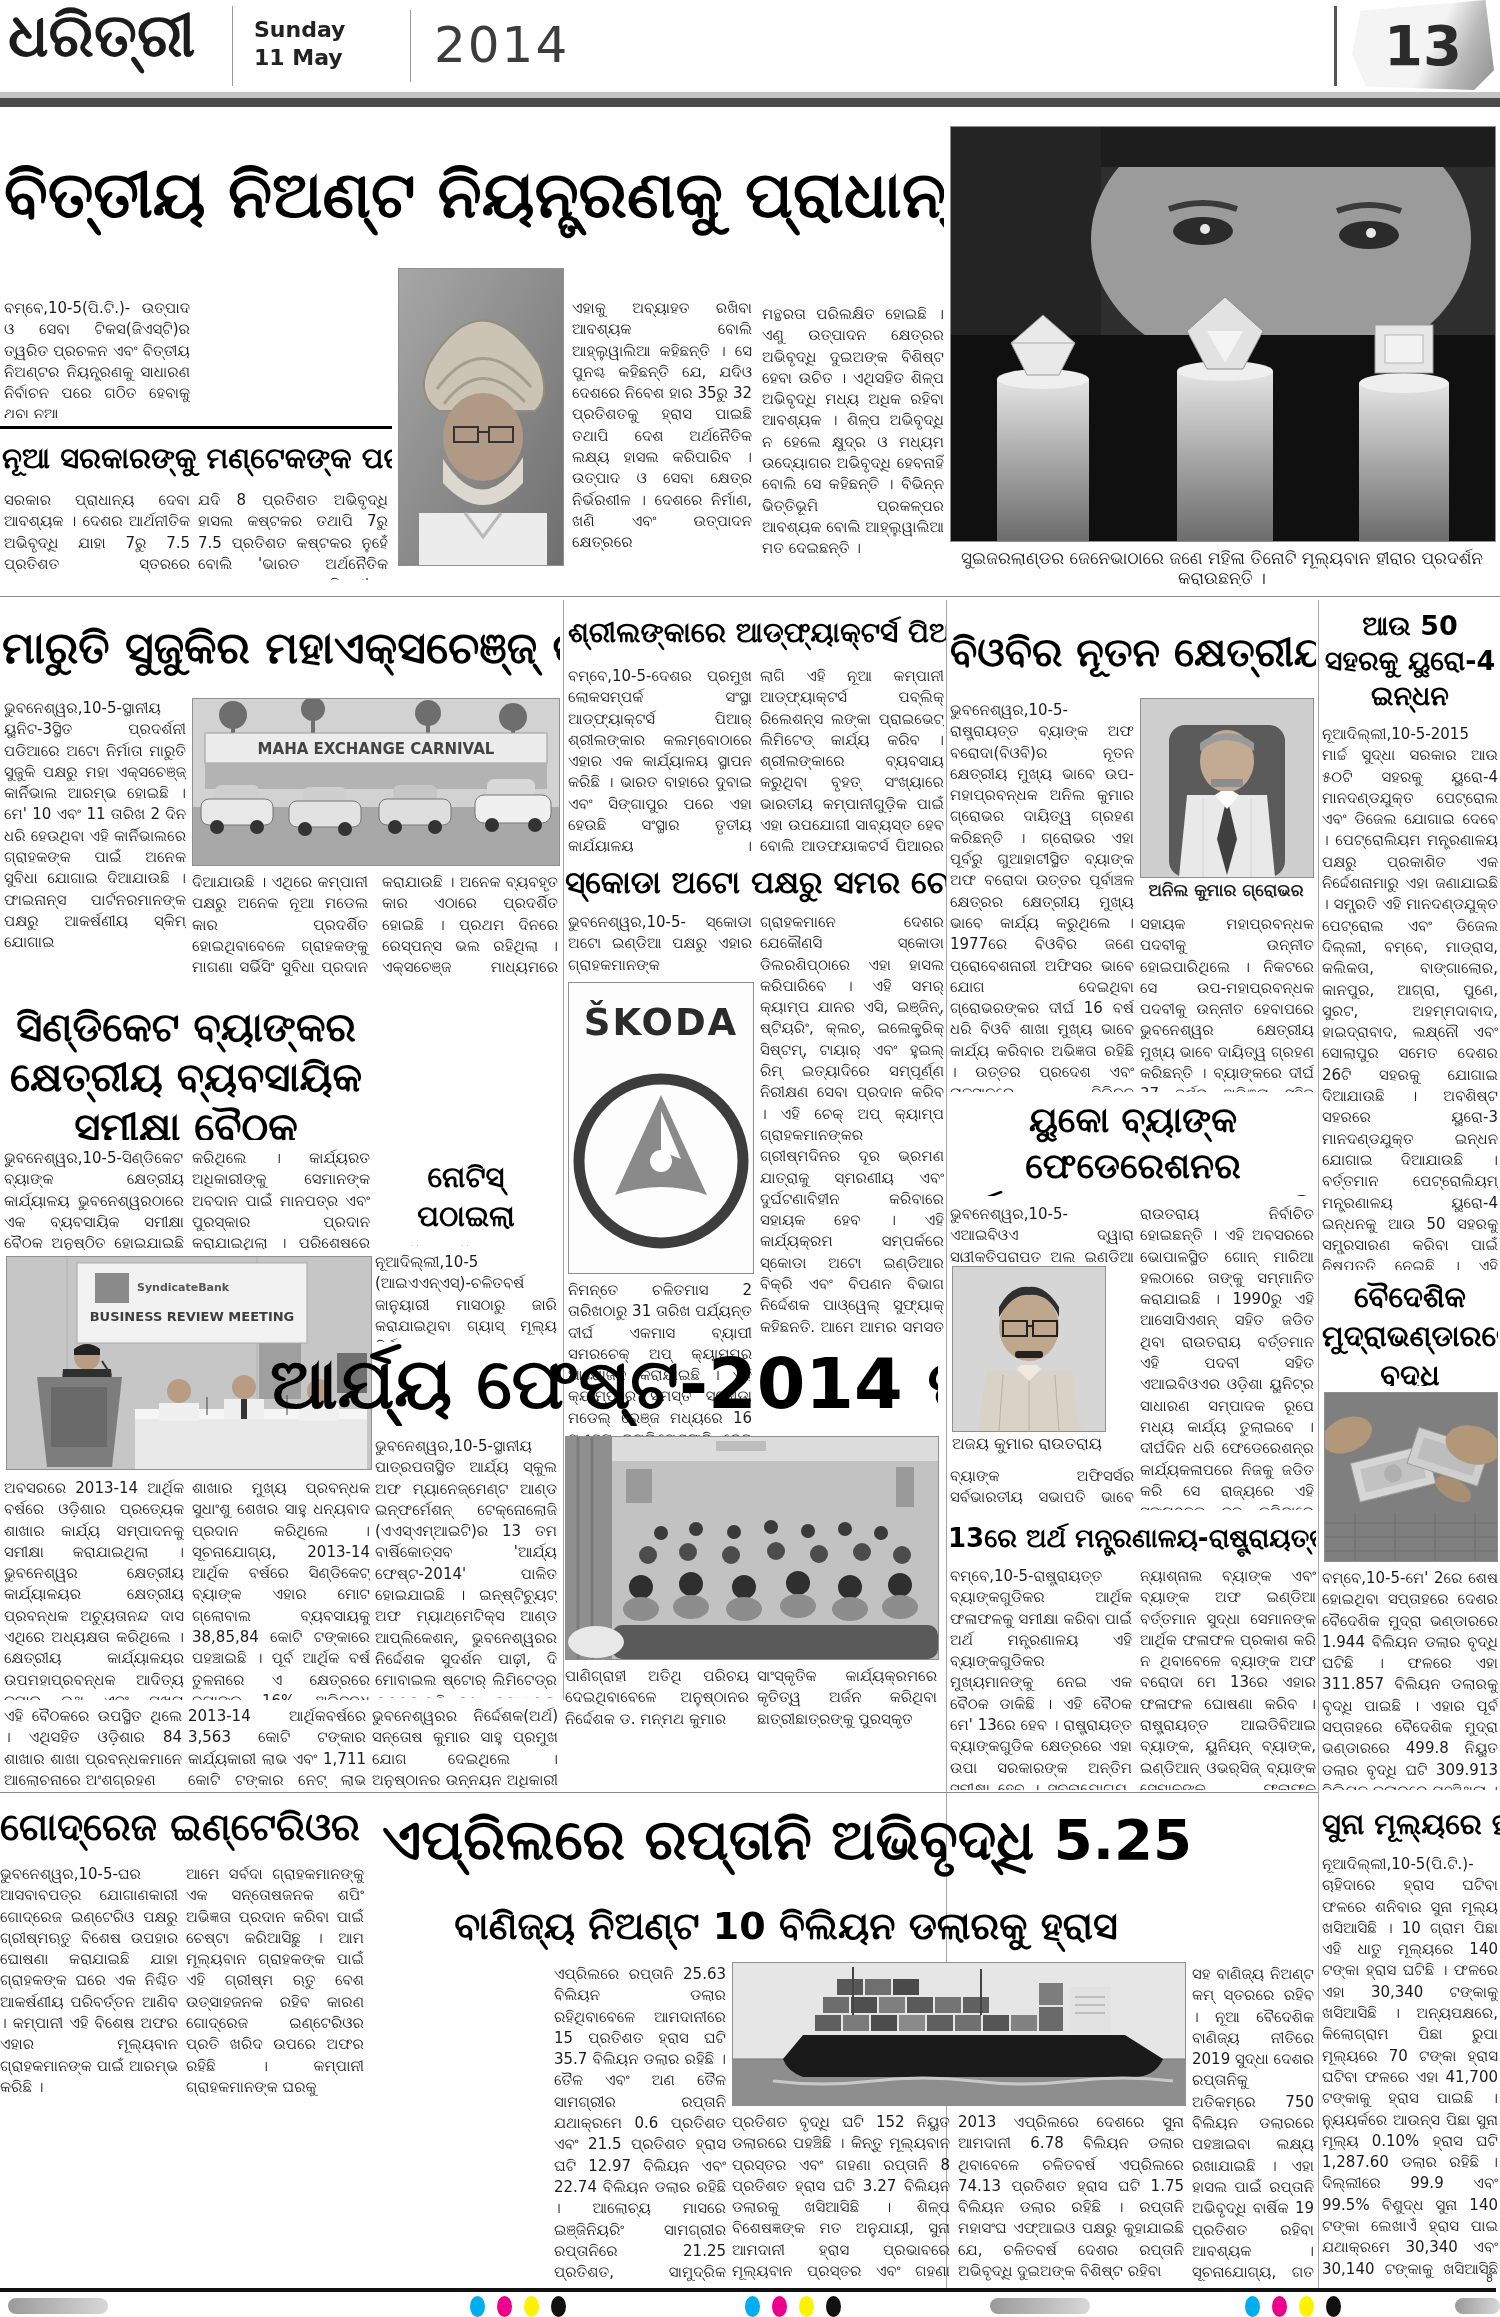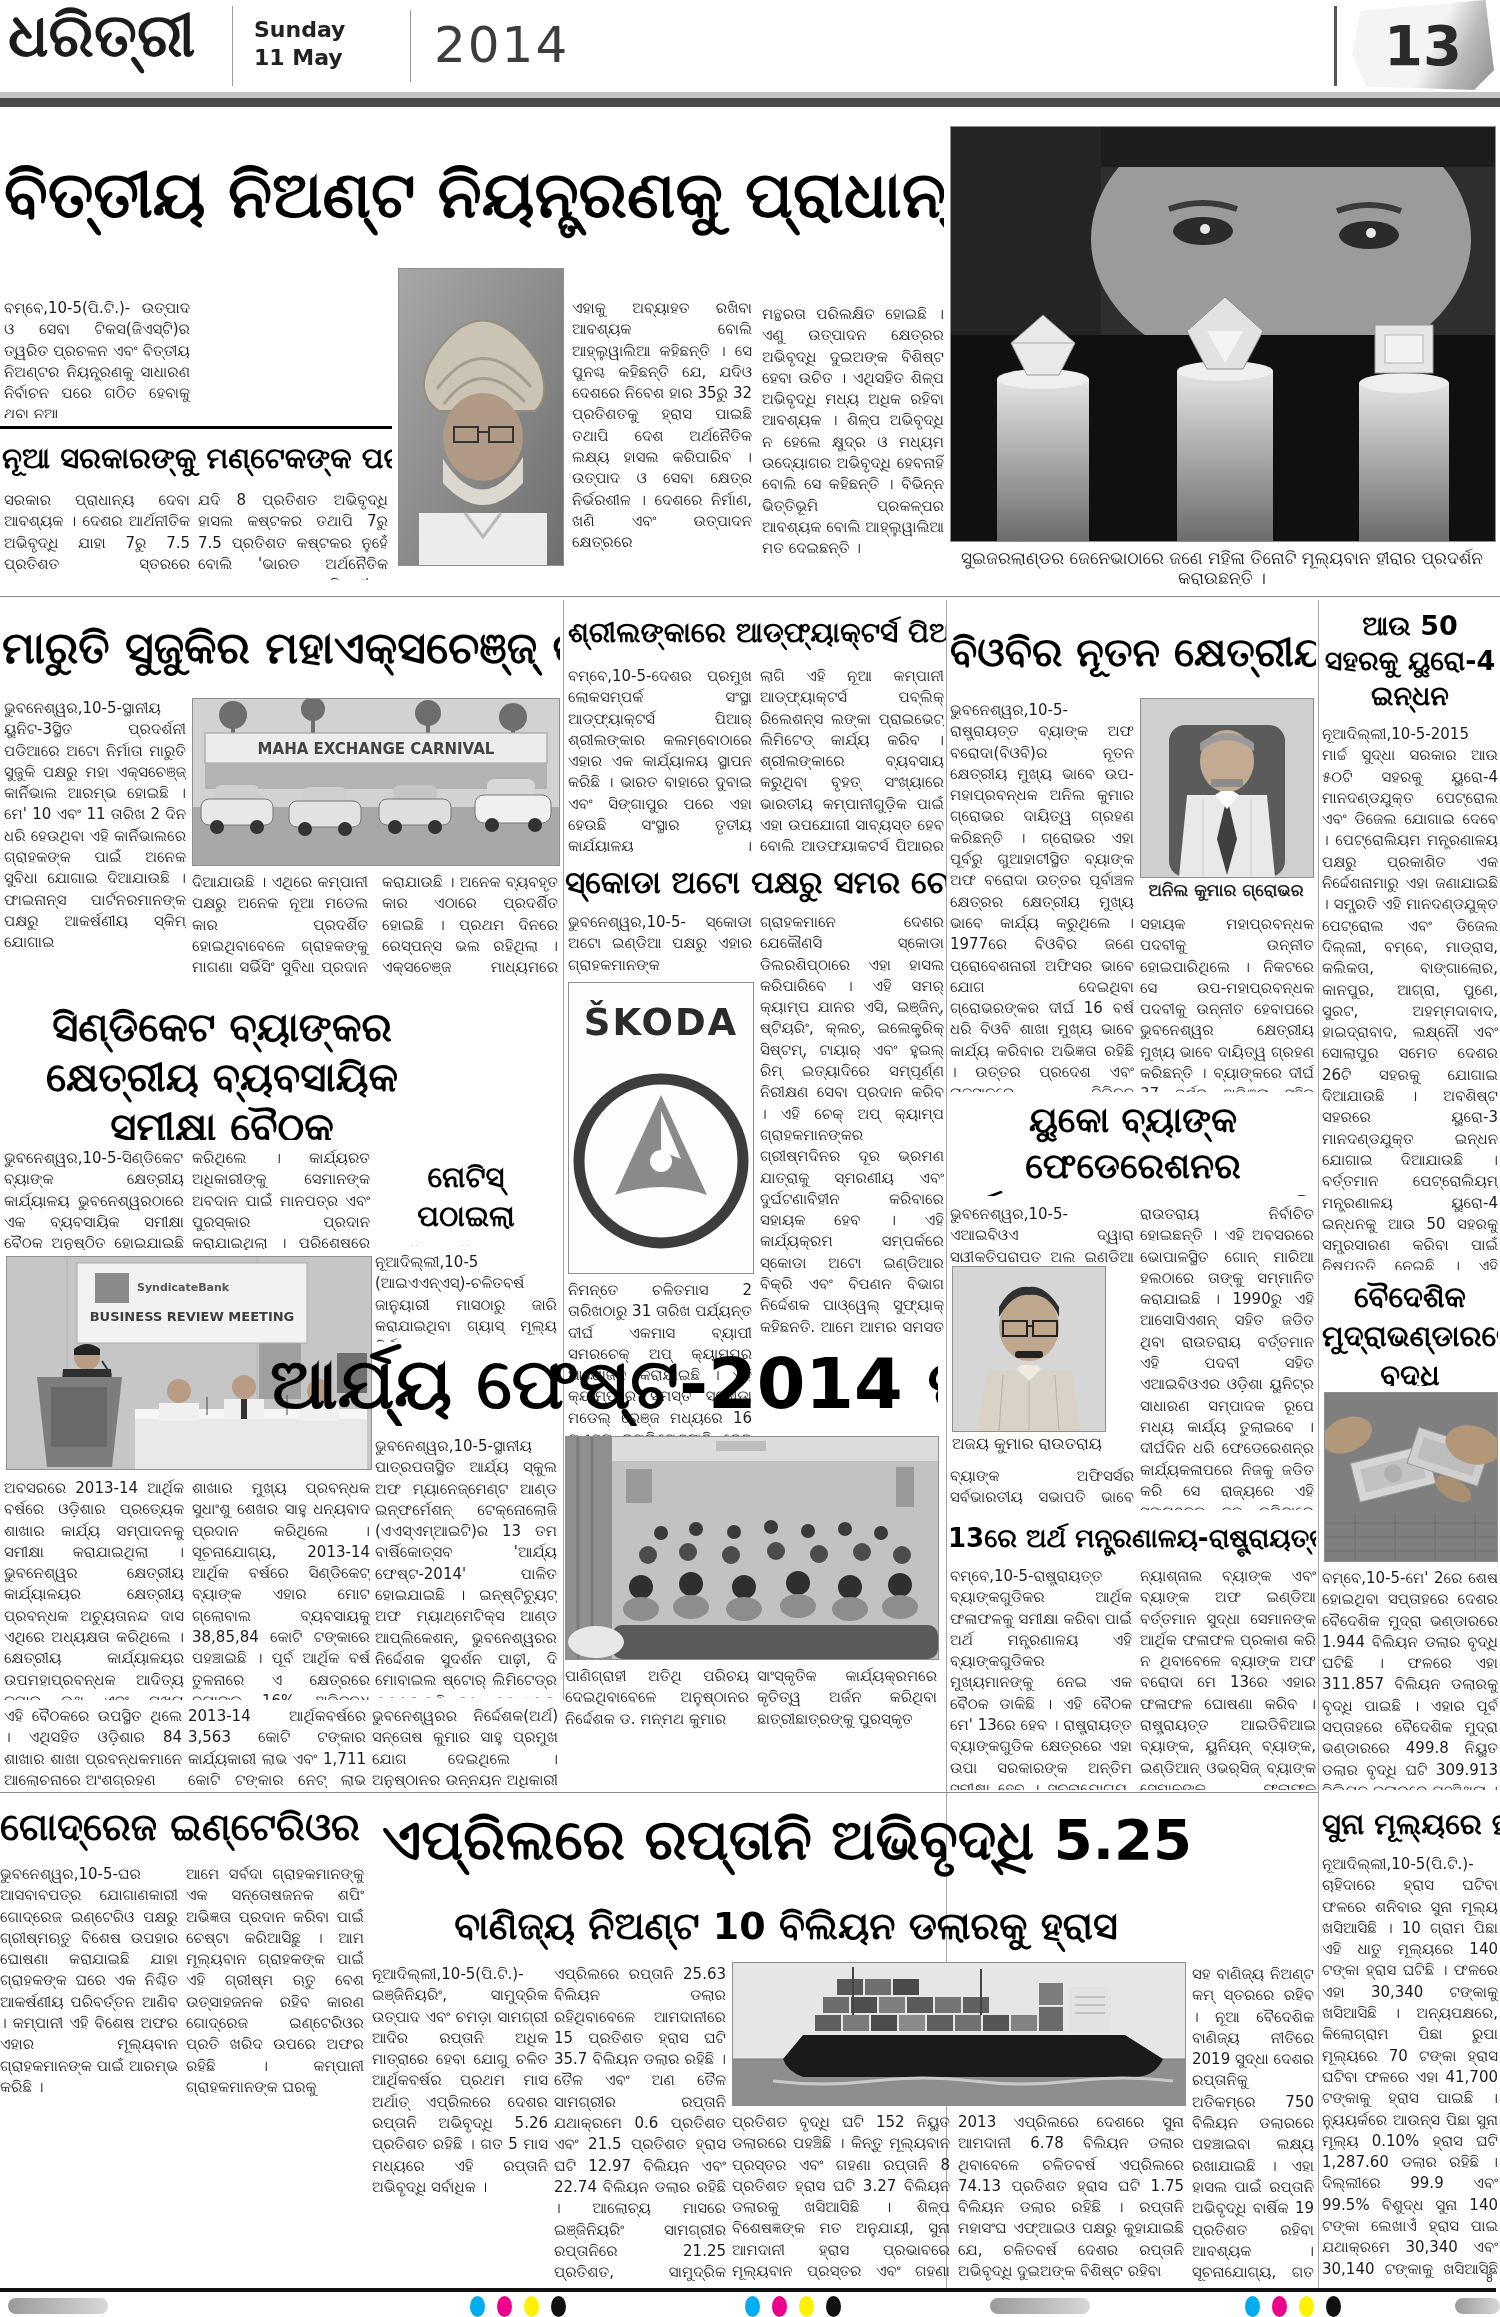--- a/index.html
+++ b/index.html
@@ -197,21 +197,21 @@
       <circle cx="92" cy="178" r="11" fill="#fdfdfd"></circle>
       <path d="M92,128 L112,176 L92,168 Z" fill="#fdfdfd"></path>
     </svg>
   </div>
   <div class="col" style="left:568px;top:1280px;width:184px;height:372px;">ନିମନ୍ତେ ଚଳିତମାସ 2 ତାରିଖଠାରୁ 31 ତାରିଖ ପର୍ଯ୍ୟନ୍ତ ଦୀର୍ଘ ଏକମାସ ବ୍ୟାପୀ ସମରଚେକ୍ ଅପ୍ କ୍ୟାମ୍ପର ଆୟୋଜନ କରାଯାଇଛି । ଏହି କ୍ୟାମ୍ପରେ ସମସ୍ତ ସ୍କୋଡା ମଡେଲ୍ ରେଞ୍ଜ ମଧ୍ୟରେ 16 ପଏଣ୍ଟ କମ୍ପ୍ଲିମେଣ୍ଟାରି ଚେକ୍ ଅପ୍ ପ୍ରଦାନ କରିବାର ବନ୍ଦୋବସ୍ତ ରହିଛି । ଗ୍ରାହକମାନଙ୍କୁ ସ୍କୋଡା ଗାଡ଼ି କିଣିବାର ମୂଲ୍ୟ ପ୍ରଦାନ କରିବ ।</div>
   <div class="col" style="left:760px;top:912px;width:184px;height:420px;">ଗ୍ରାହକମାନେ ଦେଶର ଯେକୌଣସି ସ୍କୋଡା ଡିଲରଶିପ୍‌ଠାରେ ଏହା ହାସଲ କରିପାରିବେ । ଏହି ସମର୍ କ୍ୟାମ୍ପ ଯାନର ଏସି, ଇଞ୍ଜିନ୍, ଷ୍ଟିୟରିଂ, କ୍ଲଚ୍, ଇଲେକ୍ଟ୍ରିକ୍ ସିଷ୍ଟମ୍, ଟାୟାର୍ ଏବଂ ହୁଇଲ୍ ରିମ୍ ଇତ୍ୟାଦିରେ ସମ୍ପୂର୍ଣ୍ଣ ନିରୀକ୍ଷଣ ସେବା ପ୍ରଦାନ କରିବ । ଏହି ଚେକ୍ ଅପ୍ କ୍ୟାମ୍ପ ଗ୍ରାହକମାନଙ୍କର ଗ୍ରୀଷ୍ମଦିନର ଦୂର ଭ୍ରମଣ ଯାତ୍ରାକୁ ସ୍ମରଣୀୟ ଏବଂ ଦୁର୍ଘଟଣାବିହୀନ କରିବାରେ ସହାୟକ ହେବ । ଏହି କାର୍ଯ୍ୟକ୍ରମ ସମ୍ପର୍କରେ ସ୍କୋଡା ଅଟୋ ଇଣ୍ଡିଆର ବିକ୍ରି ଏବଂ ବିପଣନ ବିଭାଗ ନିର୍ଦ୍ଦେଶକ ପାଓ୍ୱେଲ୍ ସୁଫ୍ୟାକ୍ କହିଛନ୍ତି, ଆମେ ଆମର ସମସ୍ତ ଉଦ୍ୟମ ଗ୍ରାହକ ଅନୁଭୂତିରେ ସୁଧାର ଆଣିବାରେ ବିନିଯୋଗ କରୁଛୁ । କମ୍ପ୍ଲିମେଣ୍ଟାରି ସେବା ପ୍ରଦାନ କରାଯାଉଥିବା ଏହି ସମର୍ ଚେକ୍ ଅପ୍ କ୍ୟାମ୍ପ ଆମର</div>
 
   <div class="hl ctr" style="left:375px;top:1158px;width:182px;height:88px;font-size:29px;line-height:1.35;">ନୋଟିସ୍ ପଠାଇଲା ଆର୍‌ଆଇଏଲ୍</div>
   <div class="col" style="left:375px;top:1252px;width:182px;height:90px;">ନୂଆଦିଲ୍ଲୀ,10-5 (ଆଇଏଏନ୍‌ଏସ୍)-ଚଳିତବର୍ଷ ଜାନୁୟାରୀ ମାସଠାରୁ ଜାରି କରାଯାଇଥିବା ଗ୍ୟାସ୍ ମୂଲ୍ୟ ନିର୍ଦ୍ଧାରଣ ଗାଇଡ୍‌ଲାଇନ୍‌କୁ ଲାଗୁ କରିବା ନେଇ ରିଲାଏନ୍ସ ଇଣ୍ଡଷ୍ଟ୍ରିଜ୍ ଲିମିଟେଡ୍ (ଆର୍‌ଆଇଏଲ୍) ଏବଂ ଅନ୍ୟ ଦୁଇ କମ୍ପାନୀ ସରକାରଙ୍କୁ ଏକ ମଧ୍ୟସ୍ଥତା ନୋଟିସ୍ ଜାରି କରିଛନ୍ତି । ନୂଆ ମୂଲ୍ୟ ଜାରି କରିବା ନେଇ ସରକାର କ୍ରମାଗତ ଭାବେ ଏହି ନୋଟିସ ପଠାଇଛି ।</div>
 
-  <div class="hl ctr" style="left:0px;top:1002px;width:372px;height:138px;font-size:40px;line-height:1.25;padding-left:36px;">ସିଣ୍ଡିକେଟ ବ୍ୟାଙ୍କର କ୍ଷେତ୍ରୀୟ ବ୍ୟବସାୟିକ ସମୀକ୍ଷା ବୈଠକ</div>
+  <div class="hl ctr" style="left:0px;top:1002px;width:372px;height:138px;font-size:40px;line-height:1.25;">ସିଣ୍ଡିକେଟ ବ୍ୟାଙ୍କର କ୍ଷେତ୍ରୀୟ ବ୍ୟବସାୟିକ ସମୀକ୍ଷା ବୈଠକ</div>
   <div class="col" style="left:4px;top:1148px;width:180px;height:102px;">ଭୁବନେଶ୍ୱର,10-5-ସିଣ୍ଡିକେଟ ବ୍ୟାଙ୍କ କ୍ଷେତ୍ରୀୟ କାର୍ଯ୍ୟାଳୟ ଭୁବନେଶ୍ୱରଠାରେ ଏକ ବ୍ୟବସାୟିକ ସମୀକ୍ଷା ବୈଠକ ଅନୁଷ୍ଠିତ ହୋଇଯାଇଛି । ଏହି</div>
   <div class="col" style="left:192px;top:1148px;width:178px;height:102px;">କରିଥିଲେ । କାର୍ଯ୍ୟରତ ଅଧିକାରୀଙ୍କୁ ସେମାନଙ୍କ ଅବଦାନ ପାଇଁ ମାନପତ୍ର ଏବଂ ପୁରସ୍କାର ପ୍ରଦାନ କରାଯାଇଥିଲା । ପରିଶେଷରେ ଭୁବନେଶ୍ୱର</div>
   <div class="ph" style="left:6px;top:1256px;width:364px;height:212px;">
     <svg width="364" height="212" viewBox="0 0 364 212">
       <rect width="364" height="212" fill="#c6c6c6"></rect>
       <line x1="60" y1="0" x2="60" y2="120" stroke="#b0b0b0"></line>
         <line x1="250" y1="0" x2="250" y2="150" stroke="#b0b0b0"></line>
       <rect x="252" y="18" width="42" height="124" fill="#9f9f9f"></rect>
       <rect x="70" y="6" width="230" height="80" fill="#f2f2f2" stroke="#aaa"></rect>
       <rect x="88" y="16" width="34" height="30" fill="#8a8a8a"></rect>
@@ -390,21 +390,20 @@
   <div class="col" style="left:1322px;top:1568px;width:176px;height:222px;">ବମ୍ବେ,10-5-ମେ' 2ରେ ଶେଷ ହୋଇଥିବା ସପ୍ତାହରେ ଦେଶର ବୈଦେଶିକ ମୁଦ୍ରା ଭଣ୍ଡାରରେ 1.944 ବିଲିୟନ ଡଲାର ବୃଦ୍ଧି ଘଟିଛି । ଫଳରେ ଏହା 311.857 ବିଲିୟନ ଡଲାରକୁ ବୃଦ୍ଧି ପାଇଛି । ଏହାର ପୂର୍ବ ସପ୍ତାହରେ ବୈଦେଶିକ ମୁଦ୍ରା ଭଣ୍ଡାରରେ 499.8 ନିୟୁତ ଡଲାର ବୃଦ୍ଧି ଘଟି 309.913 ବିଲିୟନ ଡଲାରରେ ପହଞ୍ଚିଥିଲା । ଭାରତୀୟ ରିଜର୍ଭ ବ୍ୟାଙ୍କ(ଆର୍‌ବିଆଇ) ପ୍ରଦତ୍ତ ତଥ୍ୟରୁ ଏହା ଜଣାଯାଇଛି ।</div>
 
   <div class="hline" style="left:0;top:1792px;width:1318px;"></div>
 
   <div class="hl nowrap" style="left:0px;top:1798px;width:372px;height:58px;font-size:38px;line-height:58px;">ଗୋଦ୍‌ରେଜ ଇଣ୍ଟେରିଓର ଅଫର</div>
   <div class="col" style="left:0px;top:1864px;width:178px;height:418px;">ଭୁବନେଶ୍ୱର,10-5-ଘର ଆସବାବପତ୍ର ଯୋଗାଣକାରୀ ଗୋଦ୍‌ରେଜ ଇଣ୍ଟେରିଓ ପକ୍ଷରୁ ଗ୍ରୀଷ୍ମଋତୁ ବିଶେଷ ଉପହାର ଘୋଷଣା କରାଯାଇଛି ଯାହା ଗ୍ରାହକଙ୍କ ଘରେ ଏକ ନିଶ୍ଚିତ ଆକର୍ଷଣୀୟ ପରିବର୍ତ୍ତନ ଆଣିବ । କମ୍ପାନୀ ଏହି ବିଶେଷ ଅଫର ଏହାର ମୂଲ୍ୟବାନ ଗ୍ରାହକମାନଙ୍କ ପାଇଁ ଆରମ୍ଭ କରିଛି ।</div>
   <div class="col" style="left:186px;top:1864px;width:178px;height:418px;">ଆମେ ସର୍ବଦା ଗ୍ରାହକମାନଙ୍କୁ ଏକ ସନ୍ତୋଷଜନକ ଶପିଂ ଅଭିଜ୍ଞତା ପ୍ରଦାନ କରିବା ପାଇଁ ଚେଷ୍ଟା କରିଆସିଛୁ । ଆମ ମୂଲ୍ୟବାନ ଗ୍ରାହକଙ୍କ ପାଇଁ ଏହି ଗ୍ରୀଷ୍ମ ଋତୁ ବେଶ ଉତ୍ସାହଜନକ ରହିବ କାରଣ ଗୋଦ୍‌ରେଜ ଇଣ୍ଟେରିଓର ପ୍ରତି ଖରିଦ ଉପରେ ଅଫର ରହିଛି । କମ୍ପାନୀ ଗ୍ରାହକମାନଙ୍କ ଘରକୁ</div>
 
   <div class="hl ctr nowrap" style="left:382px;top:1790px;width:808px;height:100px;font-size:56px;line-height:100px;">ଏପ୍ରିଲରେ ରପ୍ତାନି ଅଭିବୃଦ୍ଧି 5.25 ପ୍ରତିଶତ</div>
   <div class="hl ctr nowrap" style="left:382px;top:1896px;width:808px;height:60px;font-size:38px;line-height:60px;">ବାଣିଜ୍ୟ ନିଅଣ୍ଟ 10 ବିଲିୟନ ଡଲାରକୁ ହ୍ରାସ</div>
-  <div class="col" style="left:372px;top:1964px;width:176px;height:318px;">ନୂଆଦିଲ୍ଲୀ,10-5(ପି.ଟି.)- ଇଞ୍ଜିନିୟରିଂ, ସାମୁଦ୍ରିକ ଉତ୍ପାଦ ଏବଂ ଚମଡ଼ା ସାମଗ୍ରୀ ଆଦିର ରପ୍ତାନି ଅଧିକ ମାତ୍ରାରେ ହେବା ଯୋଗୁ ଚଳିତ ଆର୍ଥିକବର୍ଷର ପ୍ରଥମ ମାସ ଅର୍ଥାତ୍ ଏପ୍ରିଲରେ ଦେଶର ରପ୍ତାନି ଅଭିବୃଦ୍ଧି 5.26 ପ୍ରତିଶତ ରହିଛି । ଗତ 5 ମାସ ମଧ୍ୟରେ ଏହି ରପ୍ତାନି ଅଭିବୃଦ୍ଧି ସର୍ବାଧିକ ।</div>
   <div class="col" style="left:554px;top:1964px;width:172px;height:318px;">ଏପ୍ରିଲରେ ରପ୍ତାନି 25.63 ବିଲିୟନ ଡଲାର ରହିଥିବାବେଳେ ଆମଦାନୀରେ 15 ପ୍ରତିଶତ ହ୍ରାସ ଘଟି 35.7 ବିଲିୟନ ଡଲାର ରହିଛି । ତୈଳ ଏବଂ ଅଣ ତୈଳ ସାମଗ୍ରୀର ରପ୍ତାନି ଯଥାକ୍ରମେ 0.6 ପ୍ରତିଶତ ଏବଂ 21.5 ପ୍ରତିଶତ ହ୍ରାସ ଘଟି 12.97 ବିଲିୟନ ଏବଂ 22.74 ବିଲିୟନ ଡଲାର ରହିଛି । ଆଲୋଚ୍ୟ ମାସରେ ଇଞ୍ଜିନିୟରିଂ ସାମଗ୍ରୀର ରପ୍ତାନିରେ 21.25 ପ୍ରତିଶତ, ସାମୁଦ୍ରିକ ଉତ୍ପାଦର ରପ୍ତାନିରେ 42.18 ପ୍ରତିଶତ ଏବଂ ଚମଡ଼ା ସାମଗ୍ରୀର ରପ୍ତାନିରେ 30.42 ପ୍ରତିଶତ ବୃଦ୍ଧି ଘଟିଛି । ସେହିଭଳି ଲୁହାପଥର ରପ୍ତାନି ମଧ୍ୟ 23.43</div>
   <div class="ph" style="left:732px;top:1962px;width:452px;height:142px;">
     <svg width="452" height="142" viewBox="0 0 452 142">
       <rect width="452" height="142" fill="#e6e6e6"></rect>
       <rect y="96" width="452" height="46" fill="#8e8e8e"></rect>
       <line x1="0" y1="96" x2="452" y2="96" stroke="#777"></line>
       <path d="M50,96 L70,72 L392,72 L430,96 Q422,114 400,114 L70,114 Q54,108 50,96 Z" fill="#1a1a1a"></path>
       <g>
         <g>
           <rect x="82" y="52" width="26" height="16" fill="#5f5f5f"></rect>

